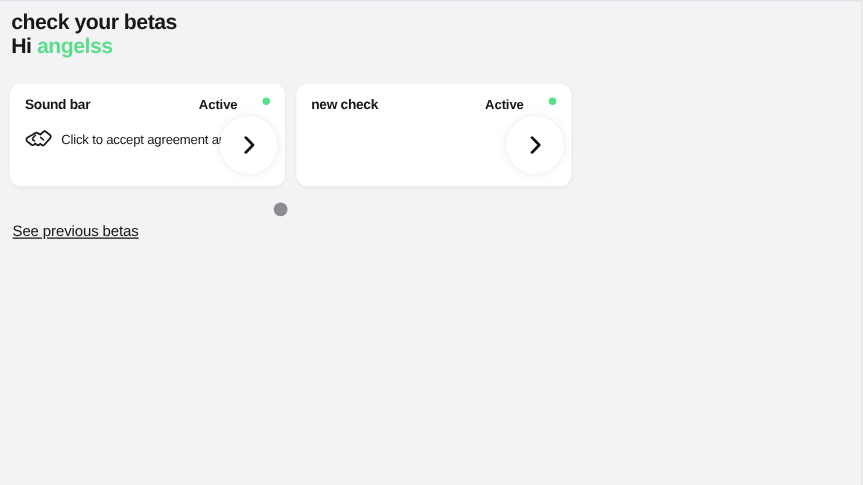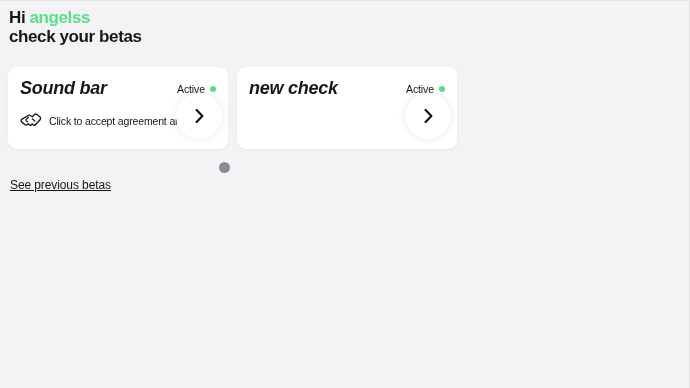--- a/index.html
+++ b/index.html
@@ -61,32 +61,31 @@
     box-sizing: border-box;
     padding: 11px 12px 0 12px;
     overflow: hidden;
   }
   .card-head {
     display: flex;
     align-items: center;
     justify-content: space-between;
   }
   .card-title {
-    font-size: 18px;
+    font-size: 11px;
     font-weight: bold;
     letter-spacing: -0.25px;
     color: #17171a;
-    font-style: italic;
   }
   .status {
     display: flex;
-    align-items: center;
-    gap: 5px;
+    align-items: flex-start;
+    gap: 20px;
     font-size: 10.5px;
-    font-weight: normal;
+    font-weight: bold;
     letter-spacing: -0.1px;
     color: #17171a;
   }
   .status-dot {
     width: 6px;
     height: 6px;
     border-radius: 50%;
     background: #5ade8c;
     display: block;
   }
@@ -185,22 +184,22 @@
     text-decoration: underline;
     cursor: pointer;
   }
 </style>
 </head>
 <body>
 
 <div class="page">
 
   <div class="greeting">
+    <div class="greeting-line">check your betas</div>
     <div class="greeting-line"><span>Hi </span><span class="greeting-name">angelss</span></div>
-    <div class="greeting-line">check your betas</div>
   </div>
 
   <div class="cards">
 
     <div class="card">
       <div class="card-head">
         <div class="card-title">Sound bar</div>
         <div class="status">
           <span>Active</span>
           <span class="status-dot"></span>

